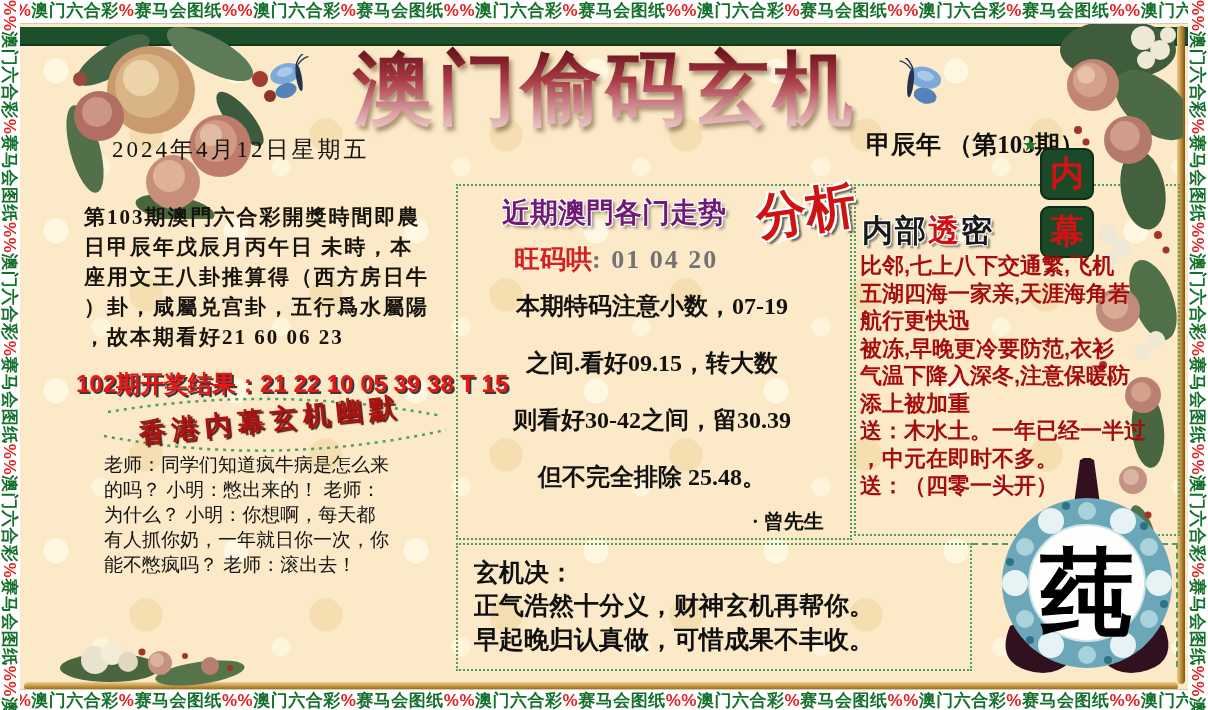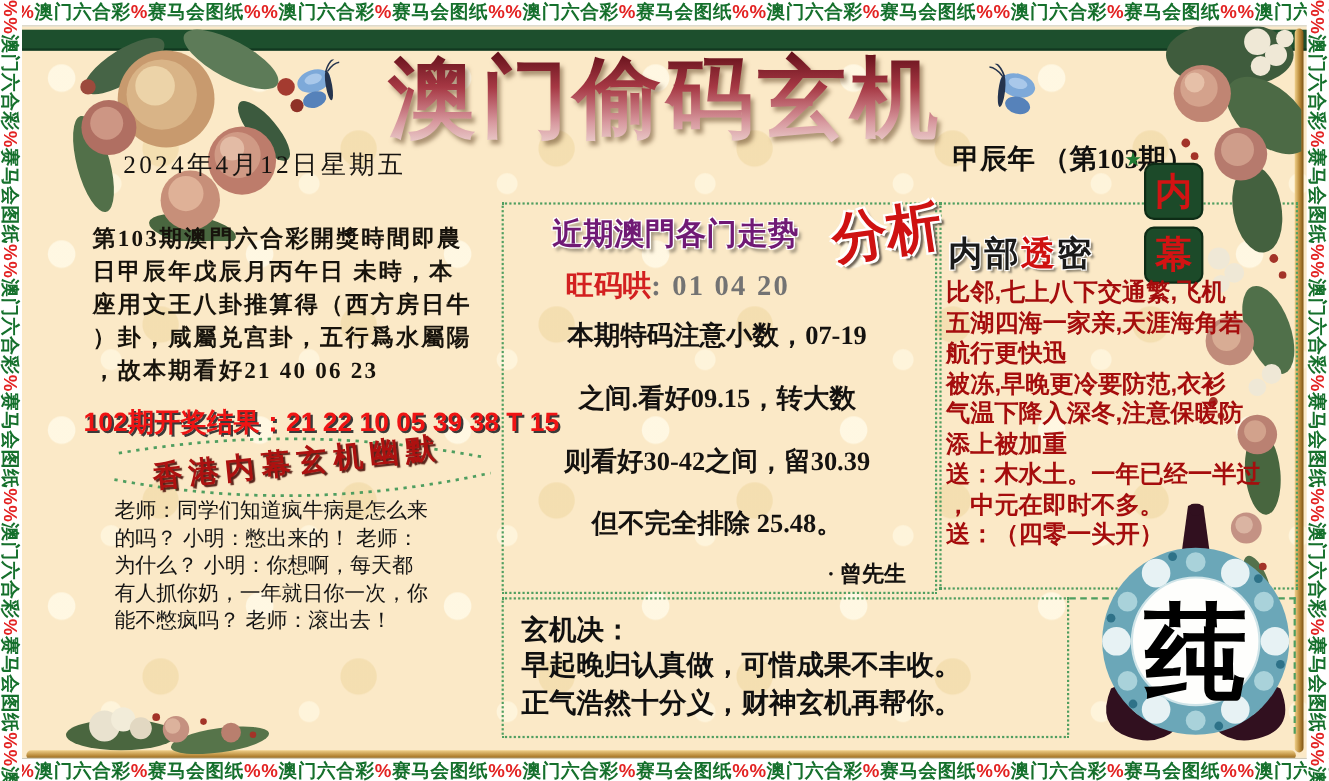--- a/index.html
+++ b/index.html
@@ -225,21 +225,21 @@
     <div class="sq">
         <span>幕</span>
       </div>
   </div>
 
   <div class="para">
       <div class="ln">第103期澳門六合彩開獎時間即農</div>
       <div class="ln">日甲辰年戊辰月丙午日 未時，本</div>
       <div class="ln">座用文王八卦推算得（西方房日牛</div>
       <div class="ln">）卦，咸屬兑宫卦，五行爲水屬陽</div>
-      <div class="ln">，故本期看好21 40 06 23</div>
+      <div class="ln">，故本期看好21 60 06 23</div>
     </div>
   <div class="result">102期开奖结果：21 22 10 05 39 38 T 15</div>
   <svg class="wavy" width="354" height="78" viewBox="0 0 354 78">
     <path d="M10,28 Q175,0 344,32" stroke="#4f9e60" stroke-width="2.5" fill="none" stroke-dasharray="3 5"></path>
     <path d="M6,52 Q175,84 348,46" stroke="#4f9e60" stroke-width="2.5" fill="none" stroke-dasharray="3 5"></path>
   </svg>
   <div class="banner">香港内幕玄机幽默</div>
   <div class="joke">
       <div class="ln">老师：同学们知道疯牛病是怎么来</div>
       <div class="ln">的吗？ 小明：憋出来的！ 老师：</div>
@@ -272,22 +272,22 @@
       <div class="ln">送：木水土。一年已经一半过</div>
       <div class="ln">，中元在即时不多。</div>
       <div class="ln">送：（四零一头开）</div>
     </div>
 
   <div class="bottombox"></div>
   <div class="dash-ext-h"></div>
   <div class="dash-ext-v"></div>
   <div class="bottom-title">玄机决：</div>
   <div class="bottom-lines">
+      <div class="ln">正气浩然十分义，财神玄机再帮你。</div>
       <div class="ln">早起晚归认真做，可惜成果不丰收。</div>
-      <div class="ln">正气浩然十分义，财神玄机再帮你。</div>
     </div>
 
   <div class="plate-group">
     <svg width="210" height="235" viewBox="0 0 210 235">
       <path d="M98,2 q7,-4 14,0 l6,44 h-26 z" fill="#31101f"></path>
       <circle cx="105" cy="5" r="6" fill="#31101f"></circle>
       <path d="M28,168 q-14,34 16,44 q26,9 44,-8 l-6,-14 q-22,10 -34,-2 q-10,-12 -2,-28 z" fill="#31101f"></path>
       <path d="M182,168 q14,34 -16,44 q-26,9 -44,-8 l6,-14 q22,10 34,-2 q10,-12 2,-28 z" fill="#31101f"></path>
       <circle cx="105" cy="125" r="85" fill="#6ba7b8"></circle>
       <g fill="#e7f2f4">

